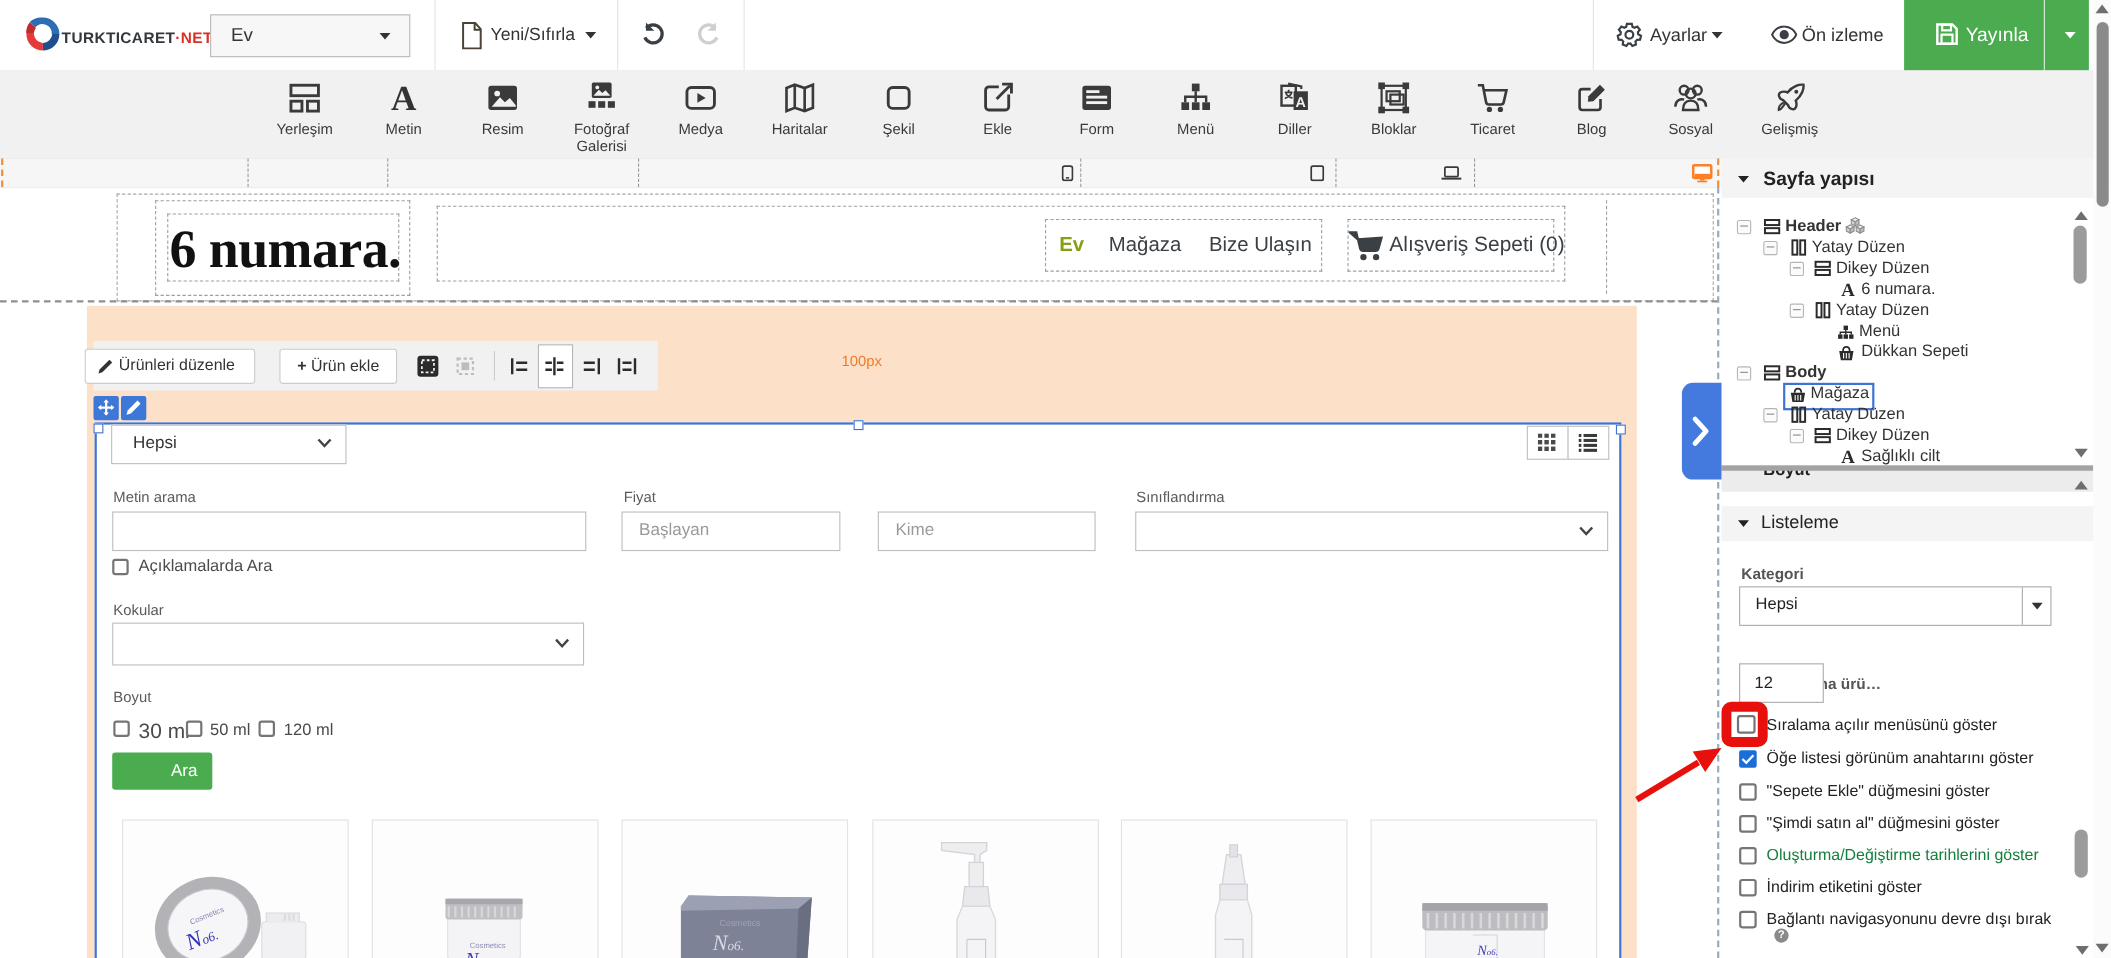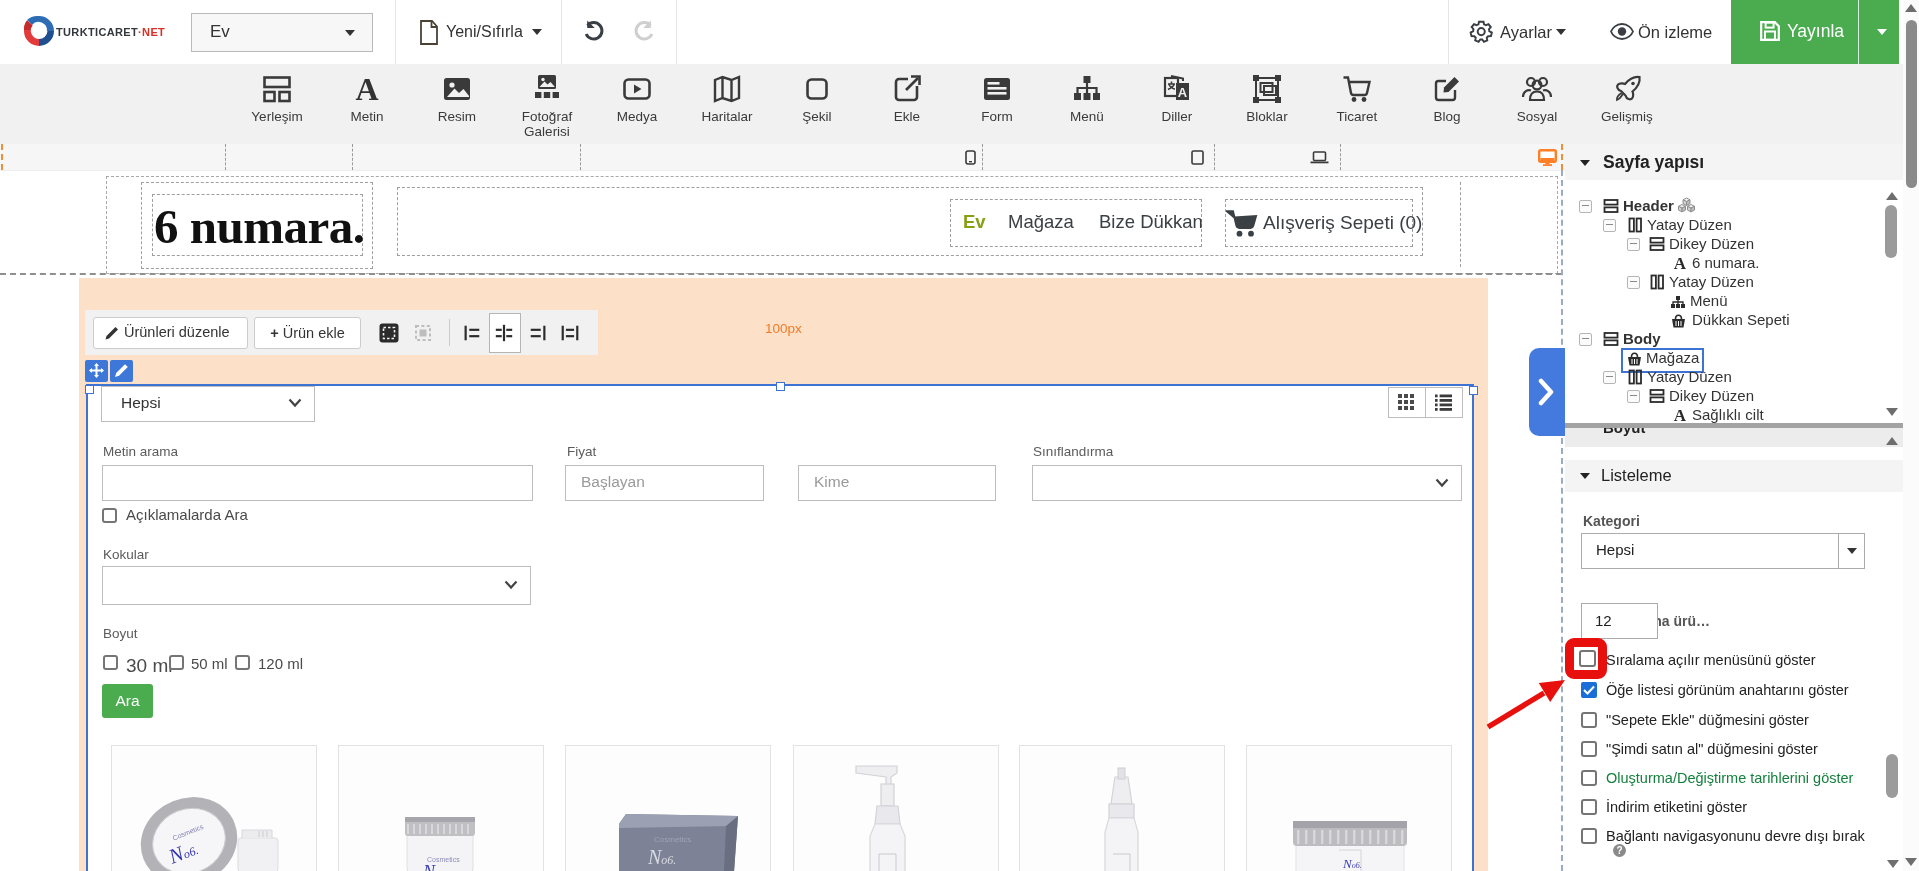--- a/index.html
+++ b/index.html
@@ -43,21 +43,21 @@
 <body>
 <div id="app">
 
   <div id="topbar">
     <svg class="abs" style="left:22px;top:14px" width="34" height="34" viewBox="0 0 34 34">
       <path d="M17 2 A15 15 0 0 1 32 17 L25 17 A8.5 8.5 0 0 0 10 11 L5 6 A15 15 0 0 1 17 2Z" fill="#2e6db4"></path>
       <path d="M32 17 A15 15 0 0 1 17 32 L17 25 A8.5 8.5 0 0 0 25.5 17Z" fill="#1f4f8f"></path>
       <path d="M17 32 A15 15 0 0 1 2 17 A15 15 0 0 1 5 6.5 L10.5 11.5 A8.5 8.5 0 0 0 17 25Z" fill="#e33b3b"></path>
       <path d="M5 6.5 L10.5 11.5 A8.5 8.5 0 0 0 8.6 16 L2 16 A15 15 0 0 1 5 6.5Z" fill="#c42b2b"></path>
     </svg>
-    <div class="abs" style="left:56px;top:26px;font-size:11px;font-weight:bold;letter-spacing:0.35px;color:#33373c;">TURKTICARET<span style="color:#d93025">·NET</span></div>
+    <div class="abs" style="left:56px;top:26px;font-size:14px;font-weight:bold;letter-spacing:0.35px;color:#33373c;">TURKTICARET<span style="color:#d93025">·NET</span></div>
     <div id="evsel">
         <span>Ev</span>
         <span class="caret" style="position:absolute;left:auto;right:17px;top:16px;"></span>
       </div>
     <div class="vsep" style="left:395px"></div>
     <svg class="abs" style="left:419px;top:20px" width="20" height="25" viewBox="0 0 20 25">
       <path d="M2 1 L13 1 L18 6.5 L18 24 L2 24 Z" fill="none" stroke="#4a4235" stroke-width="1.8"></path>
       <path d="M12.5 1 L12.5 7 L18 7" fill="none" stroke="#4a4235" stroke-width="1.8"></path>
     </svg>
     <div class="abs" style="left:446px;top:23px;font-size:16px;color:#333;">Yeni/Sıfırla</div>
@@ -272,36 +272,36 @@
 
     <div class="dashbox" style="left:106px;top:176px;width:1450px;height:96px;border-color:#a8a8a8;"></div>
     <div class="dashbox" style="left:141px;top:182px;width:230px;height:85px;"></div>
     <div class="dashbox" style="left:152px;top:194px;width:209px;height:60px;"></div>
     <div class="abs" style="left:154px;top:198px;width:215px;font-family:'Liberation Serif',serif;font-weight:bold;font-size:49px;letter-spacing:-0.5px;color:#111;">6 numara.</div>
     <div class="dashbox" style="left:397px;top:187px;width:1024px;height:67px;"></div>
     <div class="abs" style="left:1460px;top:182px;width:0;height:85px;border-left:1px dashed #9f9f9f;"></div>
     <div class="dashbox" style="left:950px;top:199px;width:250px;height:46px;"></div>
     <div class="abs" style="left:963px;top:211px;font-size:18.5px;color:#86a014;font-weight:bold;">Ev</div>
     <div class="abs" style="left:1008px;top:211px;font-size:18.5px;color:#3b4045;">Mağaza</div>
-    <div class="abs" style="left:1099px;top:211px;font-size:18.5px;color:#3b4045;">Bize Dükkan</div>
+    <div class="abs" style="left:1099px;top:211px;font-size:18.5px;color:#3b4045;">Bize Ulaşın</div>
     <div class="dashbox" style="left:1225px;top:199px;width:186px;height:46px;"></div>
     <svg class="abs" style="left:1226px;top:209px" width="33" height="29" viewBox="0 0 33 29">
       <path d="M1 2.2 L7 2.2 L10.5 17 A2.8 2.8 0 0 0 13.2 19 L24.5 19 A2.8 2.8 0 0 0 27.2 17 L30 7 L8.3 8.5Z" fill="#3b4045" stroke="#3b4045" stroke-width="2"></path>
       <circle cx="13.5" cy="24.7" r="2.9" fill="#3b4045"></circle>
         <circle cx="25" cy="24.7" r="2.9" fill="#3b4045"></circle>
     </svg>
     <div class="abs" style="left:1263px;top:212px;font-size:19px;color:#3b4045;">Alışveriş Sepeti (0)</div>
 
     <div class="abs" style="left:0;top:273px;width:1562px;border-top:2px dashed #8f8f8f;"></div>
 
     <div class="abs" style="left:1561px;top:170px;width:0;height:701px;border-left:2px dashed #9aabc4;"></div>
 
     <div id="peach"></div>
     <div class="abs" style="left:85px;top:310px;width:513px;height:45px;background:#f1f1f1;"></div>
-    <div class="abs" style="left:93px;top:317px;width:153px;height:30px;background:#fff;border:1px solid #ccc;border-radius:3px;">
+    <div class="abs" style="left:77px;top:317px;width:153px;height:30px;background:#fff;border:1px solid #ccc;border-radius:3px;">
       <svg class="abs" style="left:11px;top:8px" width="14" height="14" viewBox="0 0 14 14">
           <path d="M0.5 13.5 L1.5 10 L10.5 1 L13 3.5 L4 12.5Z" fill="#333"></path>
         </svg>
       <span class="abs" style="left:30px;top:6px;font-size:14.5px;color:#333;">Ürünleri düzenle</span>
     </div>
     <div class="abs" style="left:254px;top:317px;width:105px;height:30px;background:#fff;border:1px solid #ccc;border-radius:3px;font-size:14.5px;color:#333;text-align:center;line-height:30px;"><b>+</b> Ürün ekle</div>
     <svg class="abs" style="left:378px;top:322px" width="22" height="22" viewBox="0 0 22 22">
         <rect x="1.5" y="1.5" width="19" height="19" rx="3" fill="#2b2b2b"></rect>
         <rect x="5.5" y="5.5" width="11" height="11" fill="none" stroke="#f1f1f1" stroke-width="1.6" stroke-dasharray="2.5 2"></rect>
       </svg>
@@ -418,21 +418,21 @@
           <path d="M1.5 1.5 L7 7.5 L12.5 1.5" fill="none" stroke="#444" stroke-width="2.2"></path>
         </svg>
     </div>
     <div class="abs flabel" style="left:103px;top:626px;">Boyut</div>
     <div class="cb" style="left:103px;top:655px;"></div>
     <div class="abs" style="left:126px;top:655px;font-size:19px;color:#4a4a4a;">30 ml</div>
     <div class="cb" style="left:169px;top:655px;"></div>
     <div class="abs" style="left:191px;top:655px;font-size:15px;color:#4a4a4a;">50 ml</div>
     <div class="cb" style="left:235px;top:655px;"></div>
     <div class="abs" style="left:258px;top:655px;font-size:15px;color:#4a4a4a;">120 ml</div>
-    <div class="abs" style="left:102px;top:684px;width:51px;height:34px;background:#4aac4f;border-radius:3px;color:#fff;font-size:15.5px;text-align:center;line-height:34px;">Ara</div>
+    <div class="abs" style="left:102px;top:684px;width:51px;height:34px;background:#4aac4f;border-radius:3px;color:#fff;font-size:15.5px;text-align:center;line-height:34px;padding-left:40px;">Ara</div>
 
     <div class="abs" style="left:111px;top:745px;width:204px;height:126px;border:1px solid #e2e2e2;background:#fdfdfd;overflow:hidden;">
       <svg width="204" height="126" viewBox="0 0 204 126">
         <rect x="126" y="92" width="40" height="34" rx="3" fill="#f1f1f4" stroke="#dddde1" stroke-width="1"></rect>
         <path d="M130 92 L130 84 L160 84 L160 92" fill="#ececef" stroke="#d8d8dc" stroke-width="1"></path>
         <g fill="#dcdcdf">
             <rect x="146" y="85" width="2" height="6"></rect>
             <rect x="150" y="85" width="2" height="6"></rect>
             <rect x="154" y="85" width="2" height="6"></rect>
           </g>

